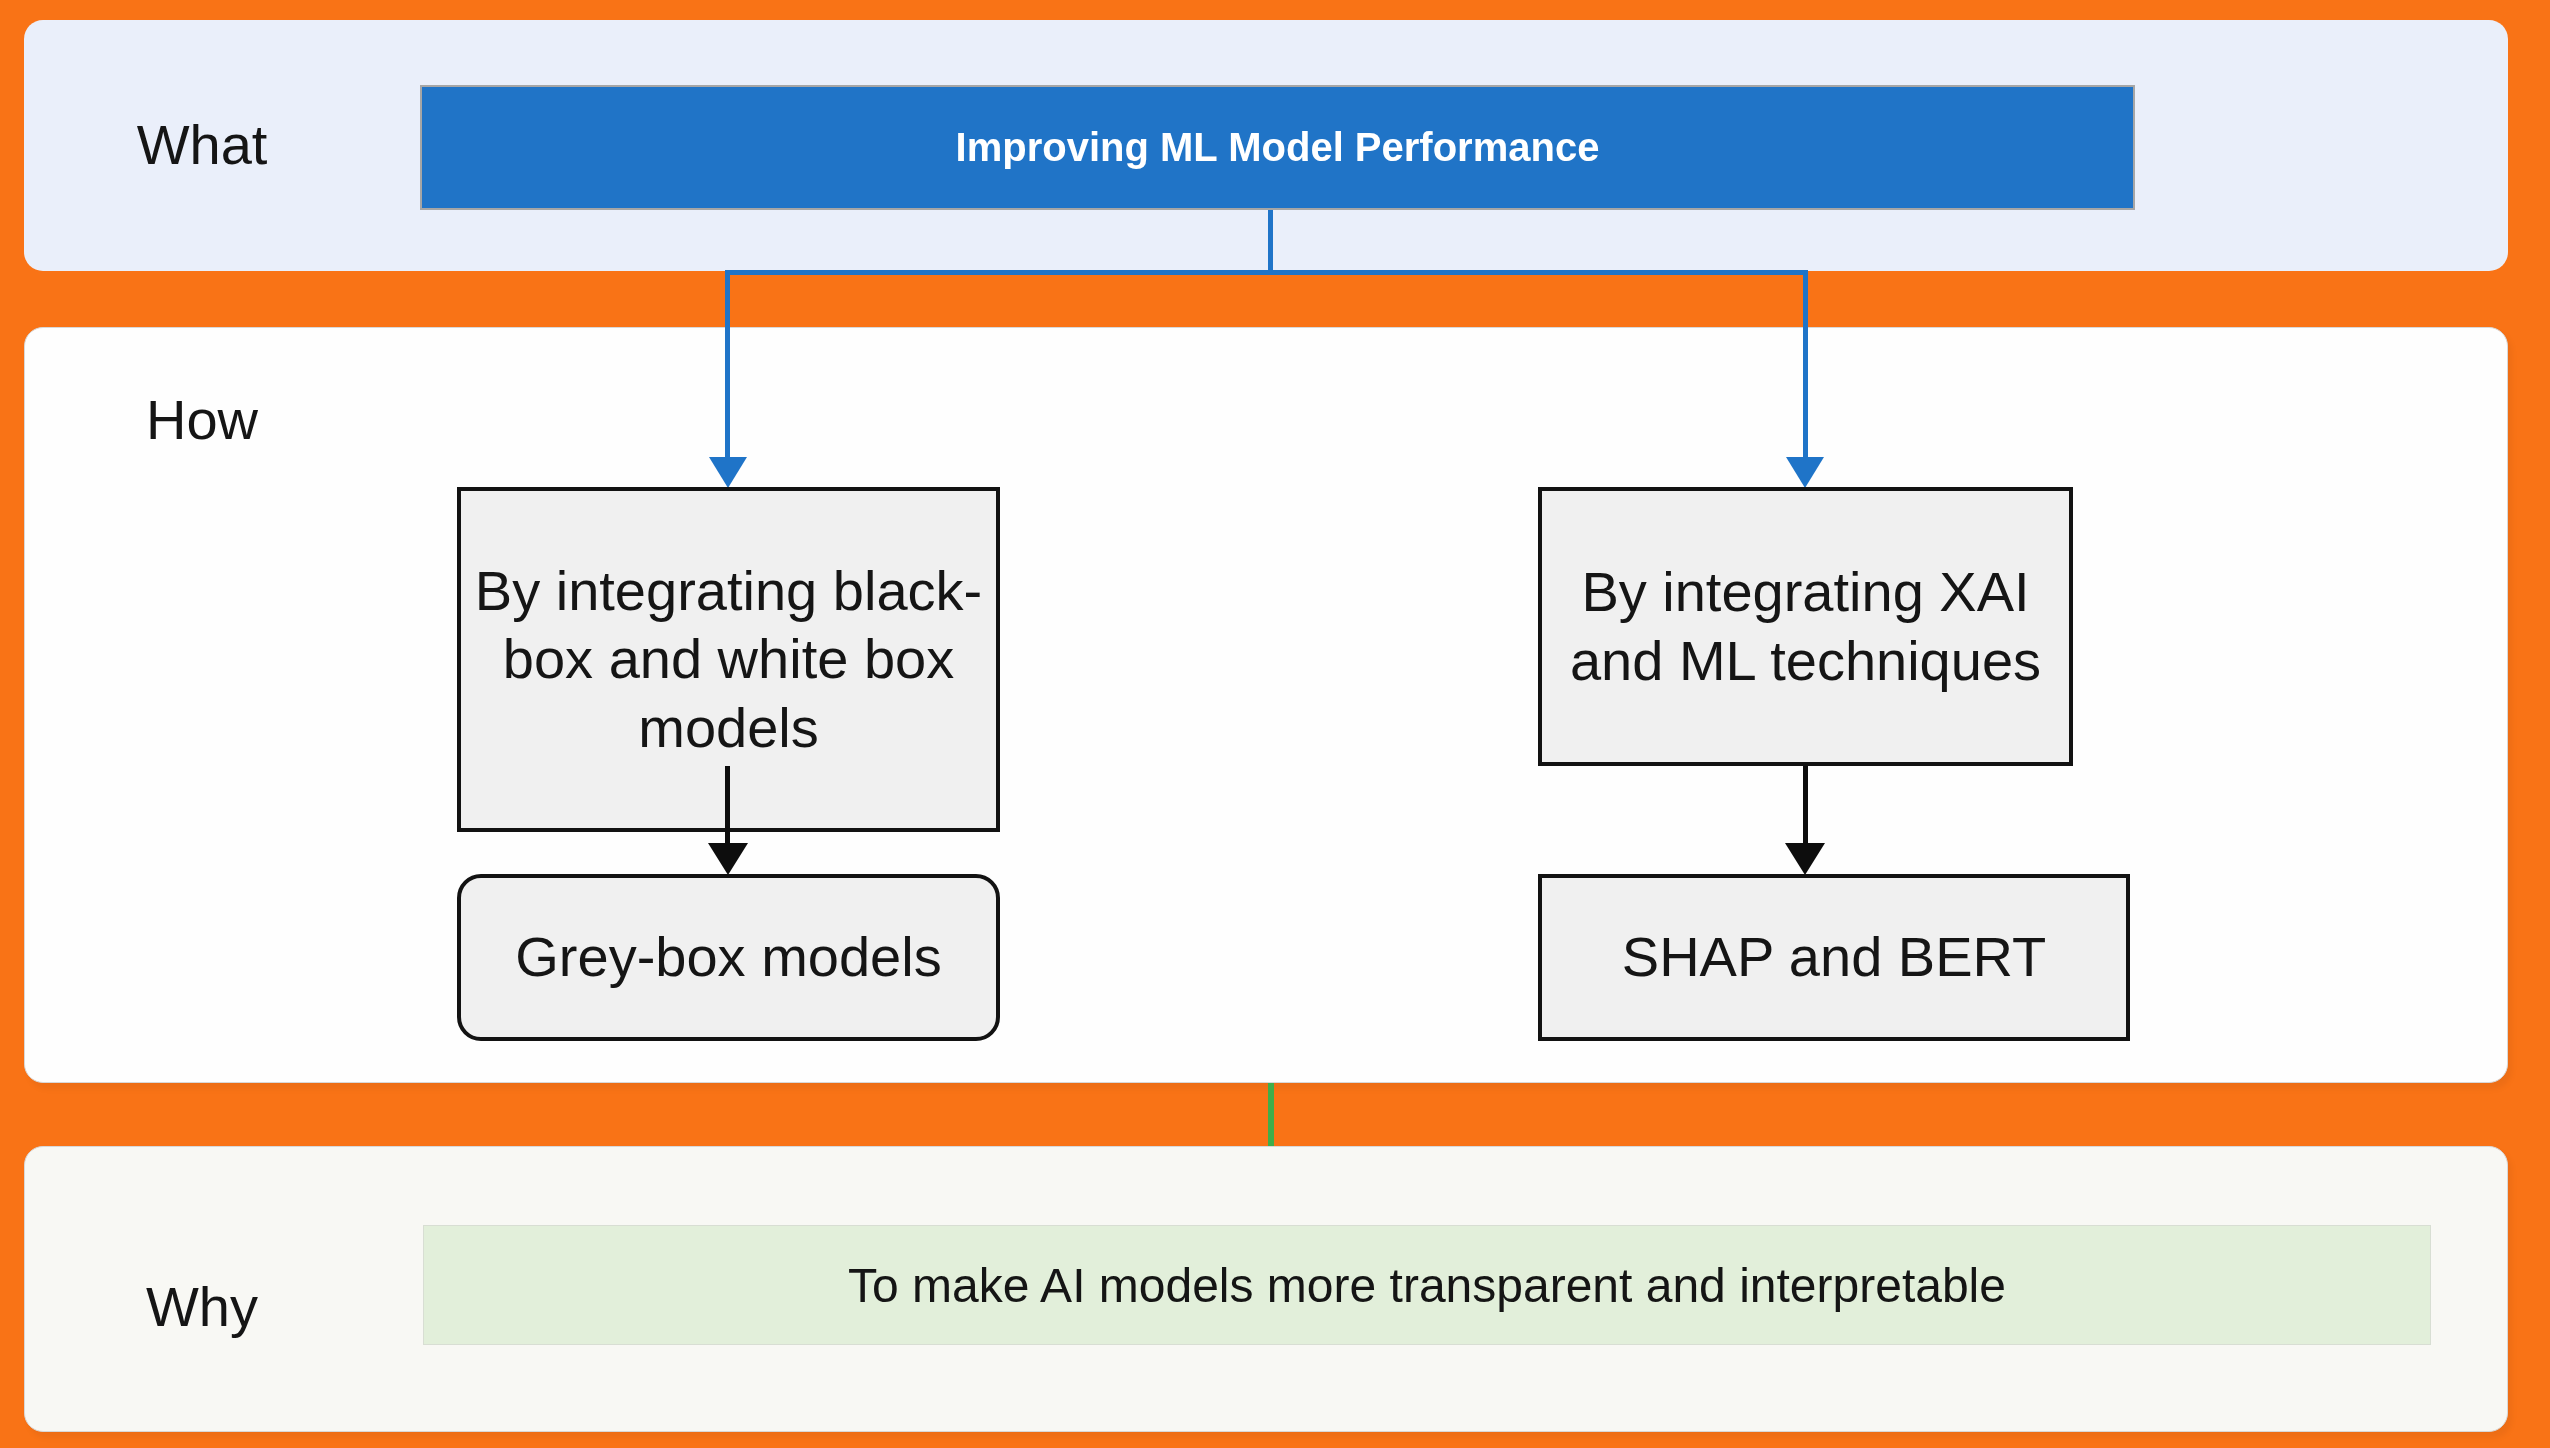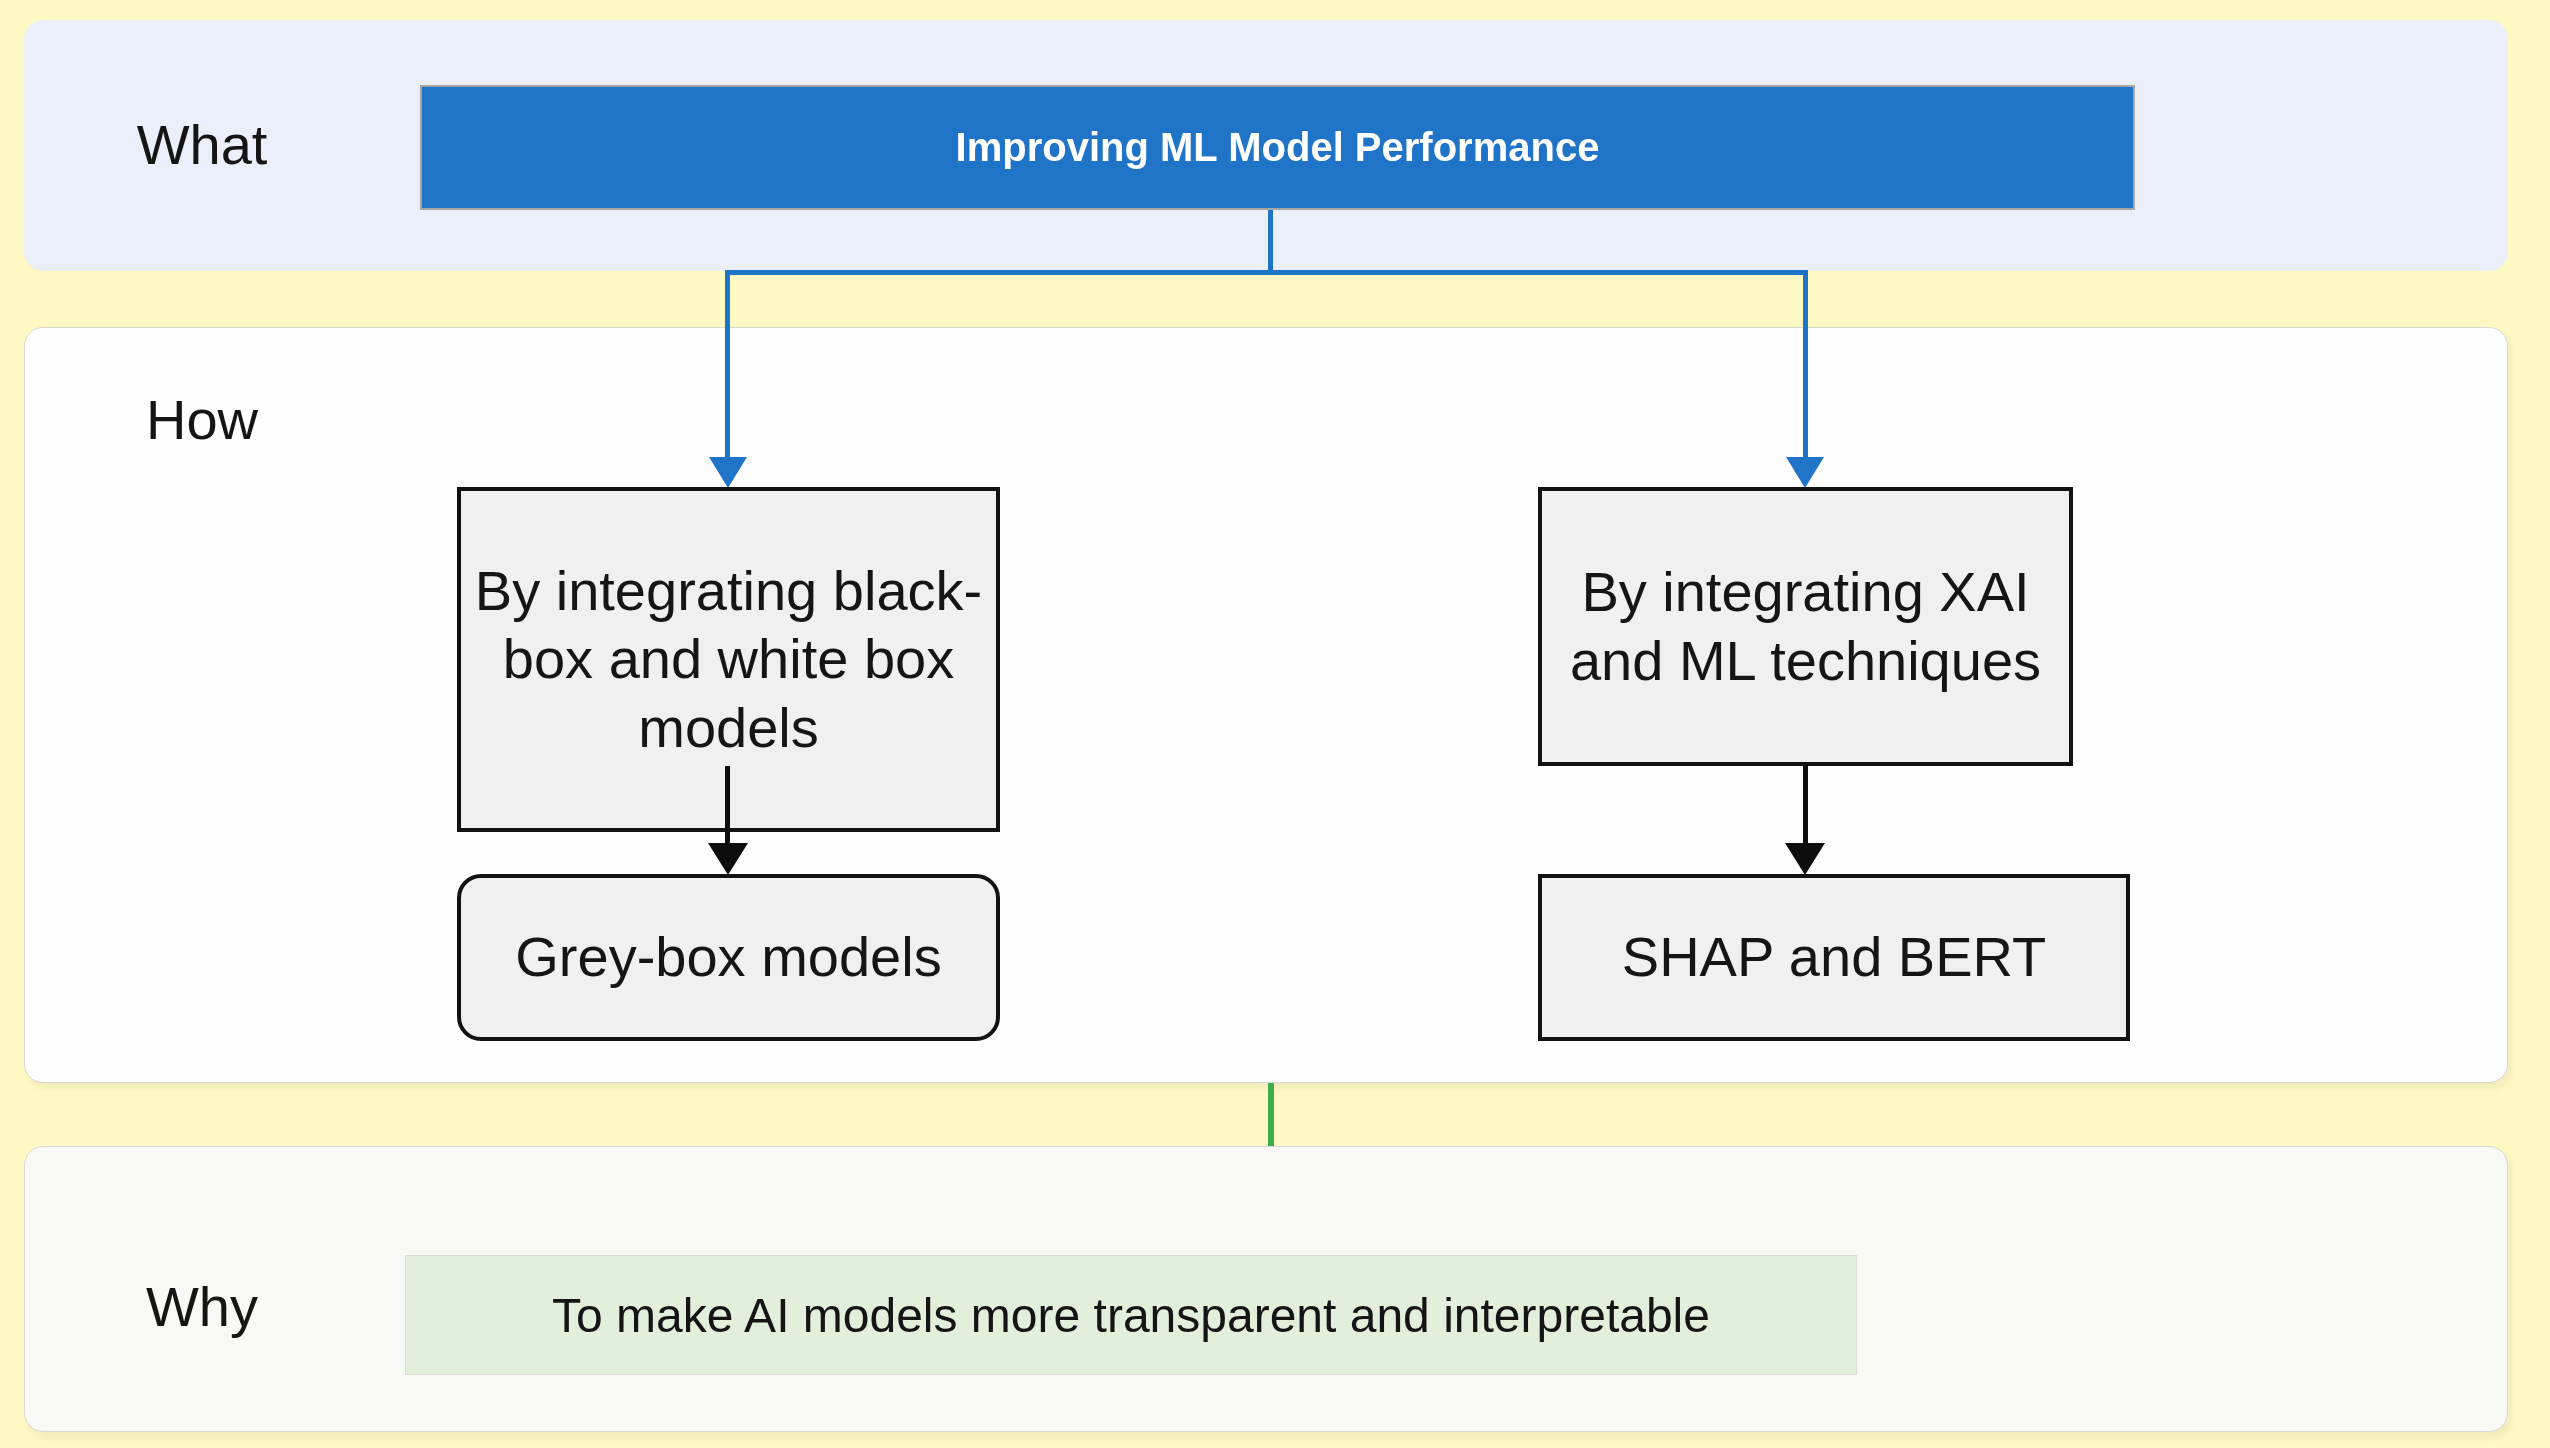--- a/index.html
+++ b/index.html
@@ -6,21 +6,21 @@
     margin: 0;
     padding: 0;
     background: #ffffff;
     font-family: "Liberation Sans", sans-serif;
     color: #151515;
   }
   #canvas {
     position: relative;
     width: 2550px;
     height: 1449px;
-    background: #fef9c3;
+    background: #f97316;
     overflow: hidden;
     text-decoration: underline;
   }
   .section {
     position: absolute;
     left: 24px;
     width: 2484px;
     border-radius: 19px;
     box-sizing: border-box;
   }
@@ -76,33 +76,32 @@
     display: flex;
     align-items: center;
     justify-content: center;
     text-align: center;
     font-size: 56px;
     line-height: 1.22;
     padding: 0 9.4px;
   }
   .green-box {
     position: absolute;
-    left: 405px;
+    left: 423px;
     top: 1225px;
-    width: 1452px;
+    width: 2008px;
     height: 120px;
     box-sizing: border-box;
     background: var(--green-fill, #E2EFDA);
     border: 1.3px solid var(--green-border, #D8DED3);
     display: flex;
     align-items: center;
     justify-content: center;
     text-align: center;
     font-size: 48px;
-    margin-top: 30px;
   }
   .line {
     position: absolute;
   }
   .line.blue  { background: var(--connector-blue, #1F74C8); }
   .line.black { background: var(--connector-black, #0D0D0D); }
   .line.green { background: var(--arrow-green, #3FAD4A); }
   .tri-down {
     position: absolute;
     width: 0;

